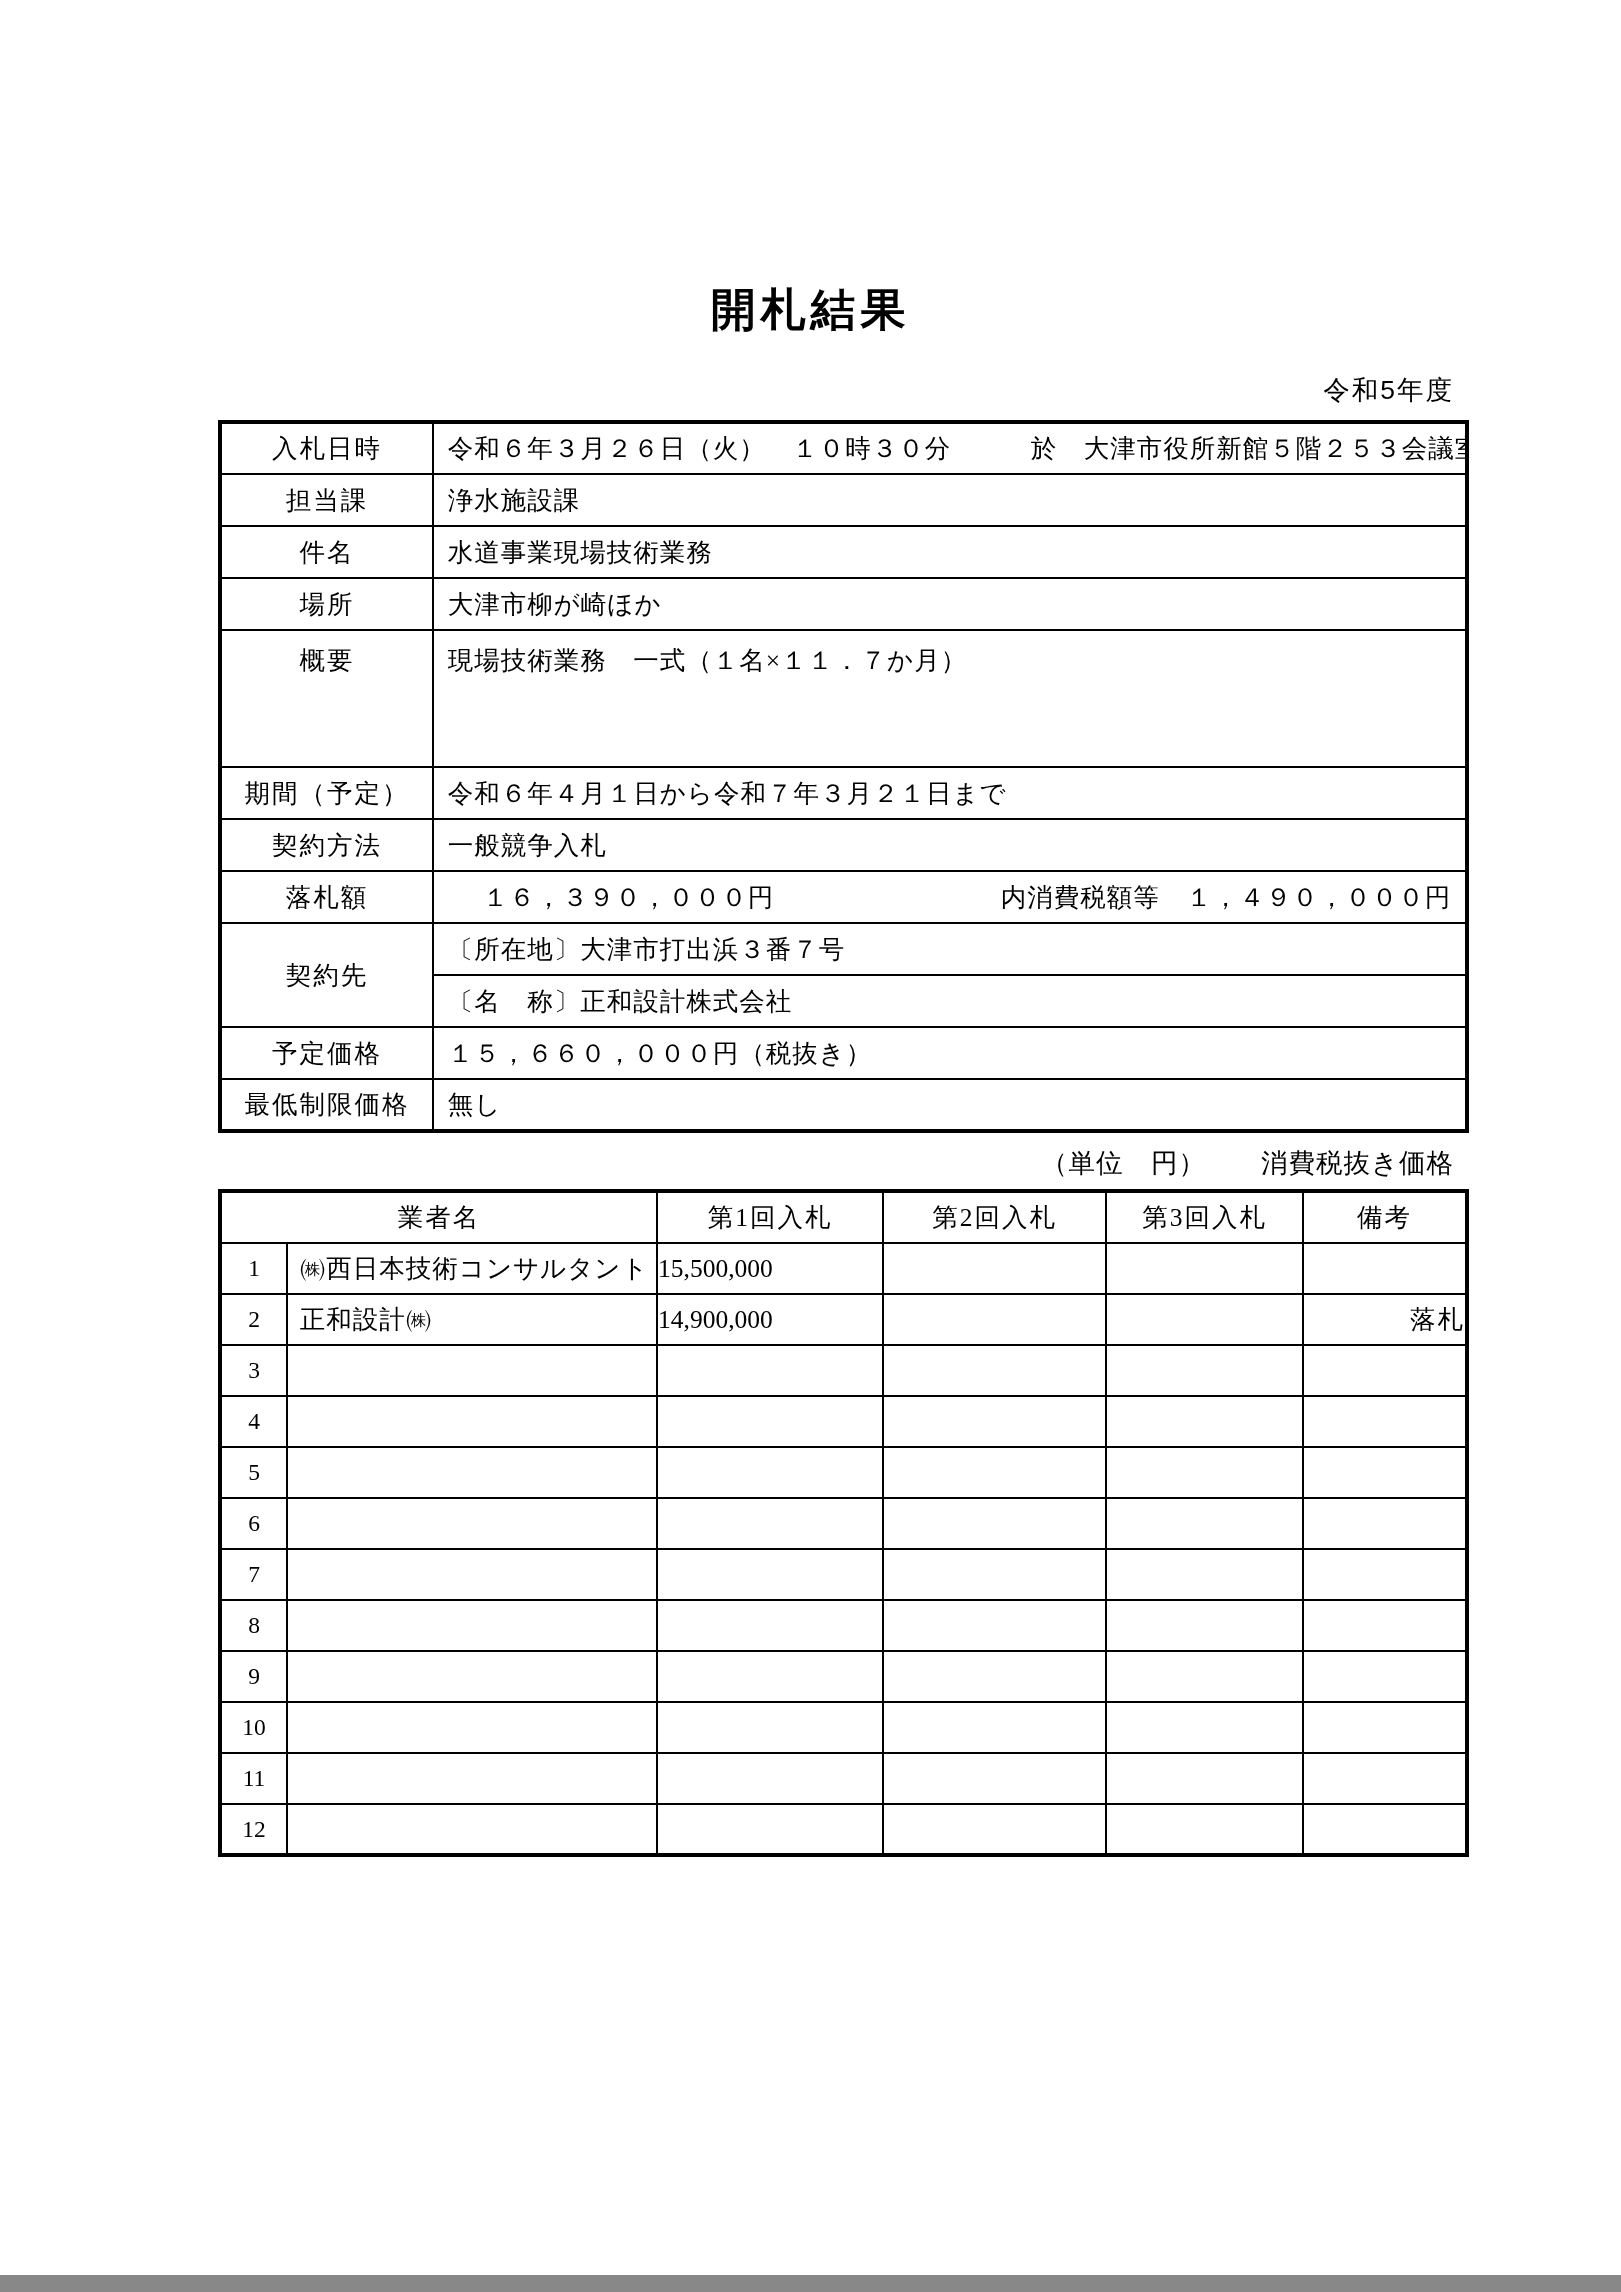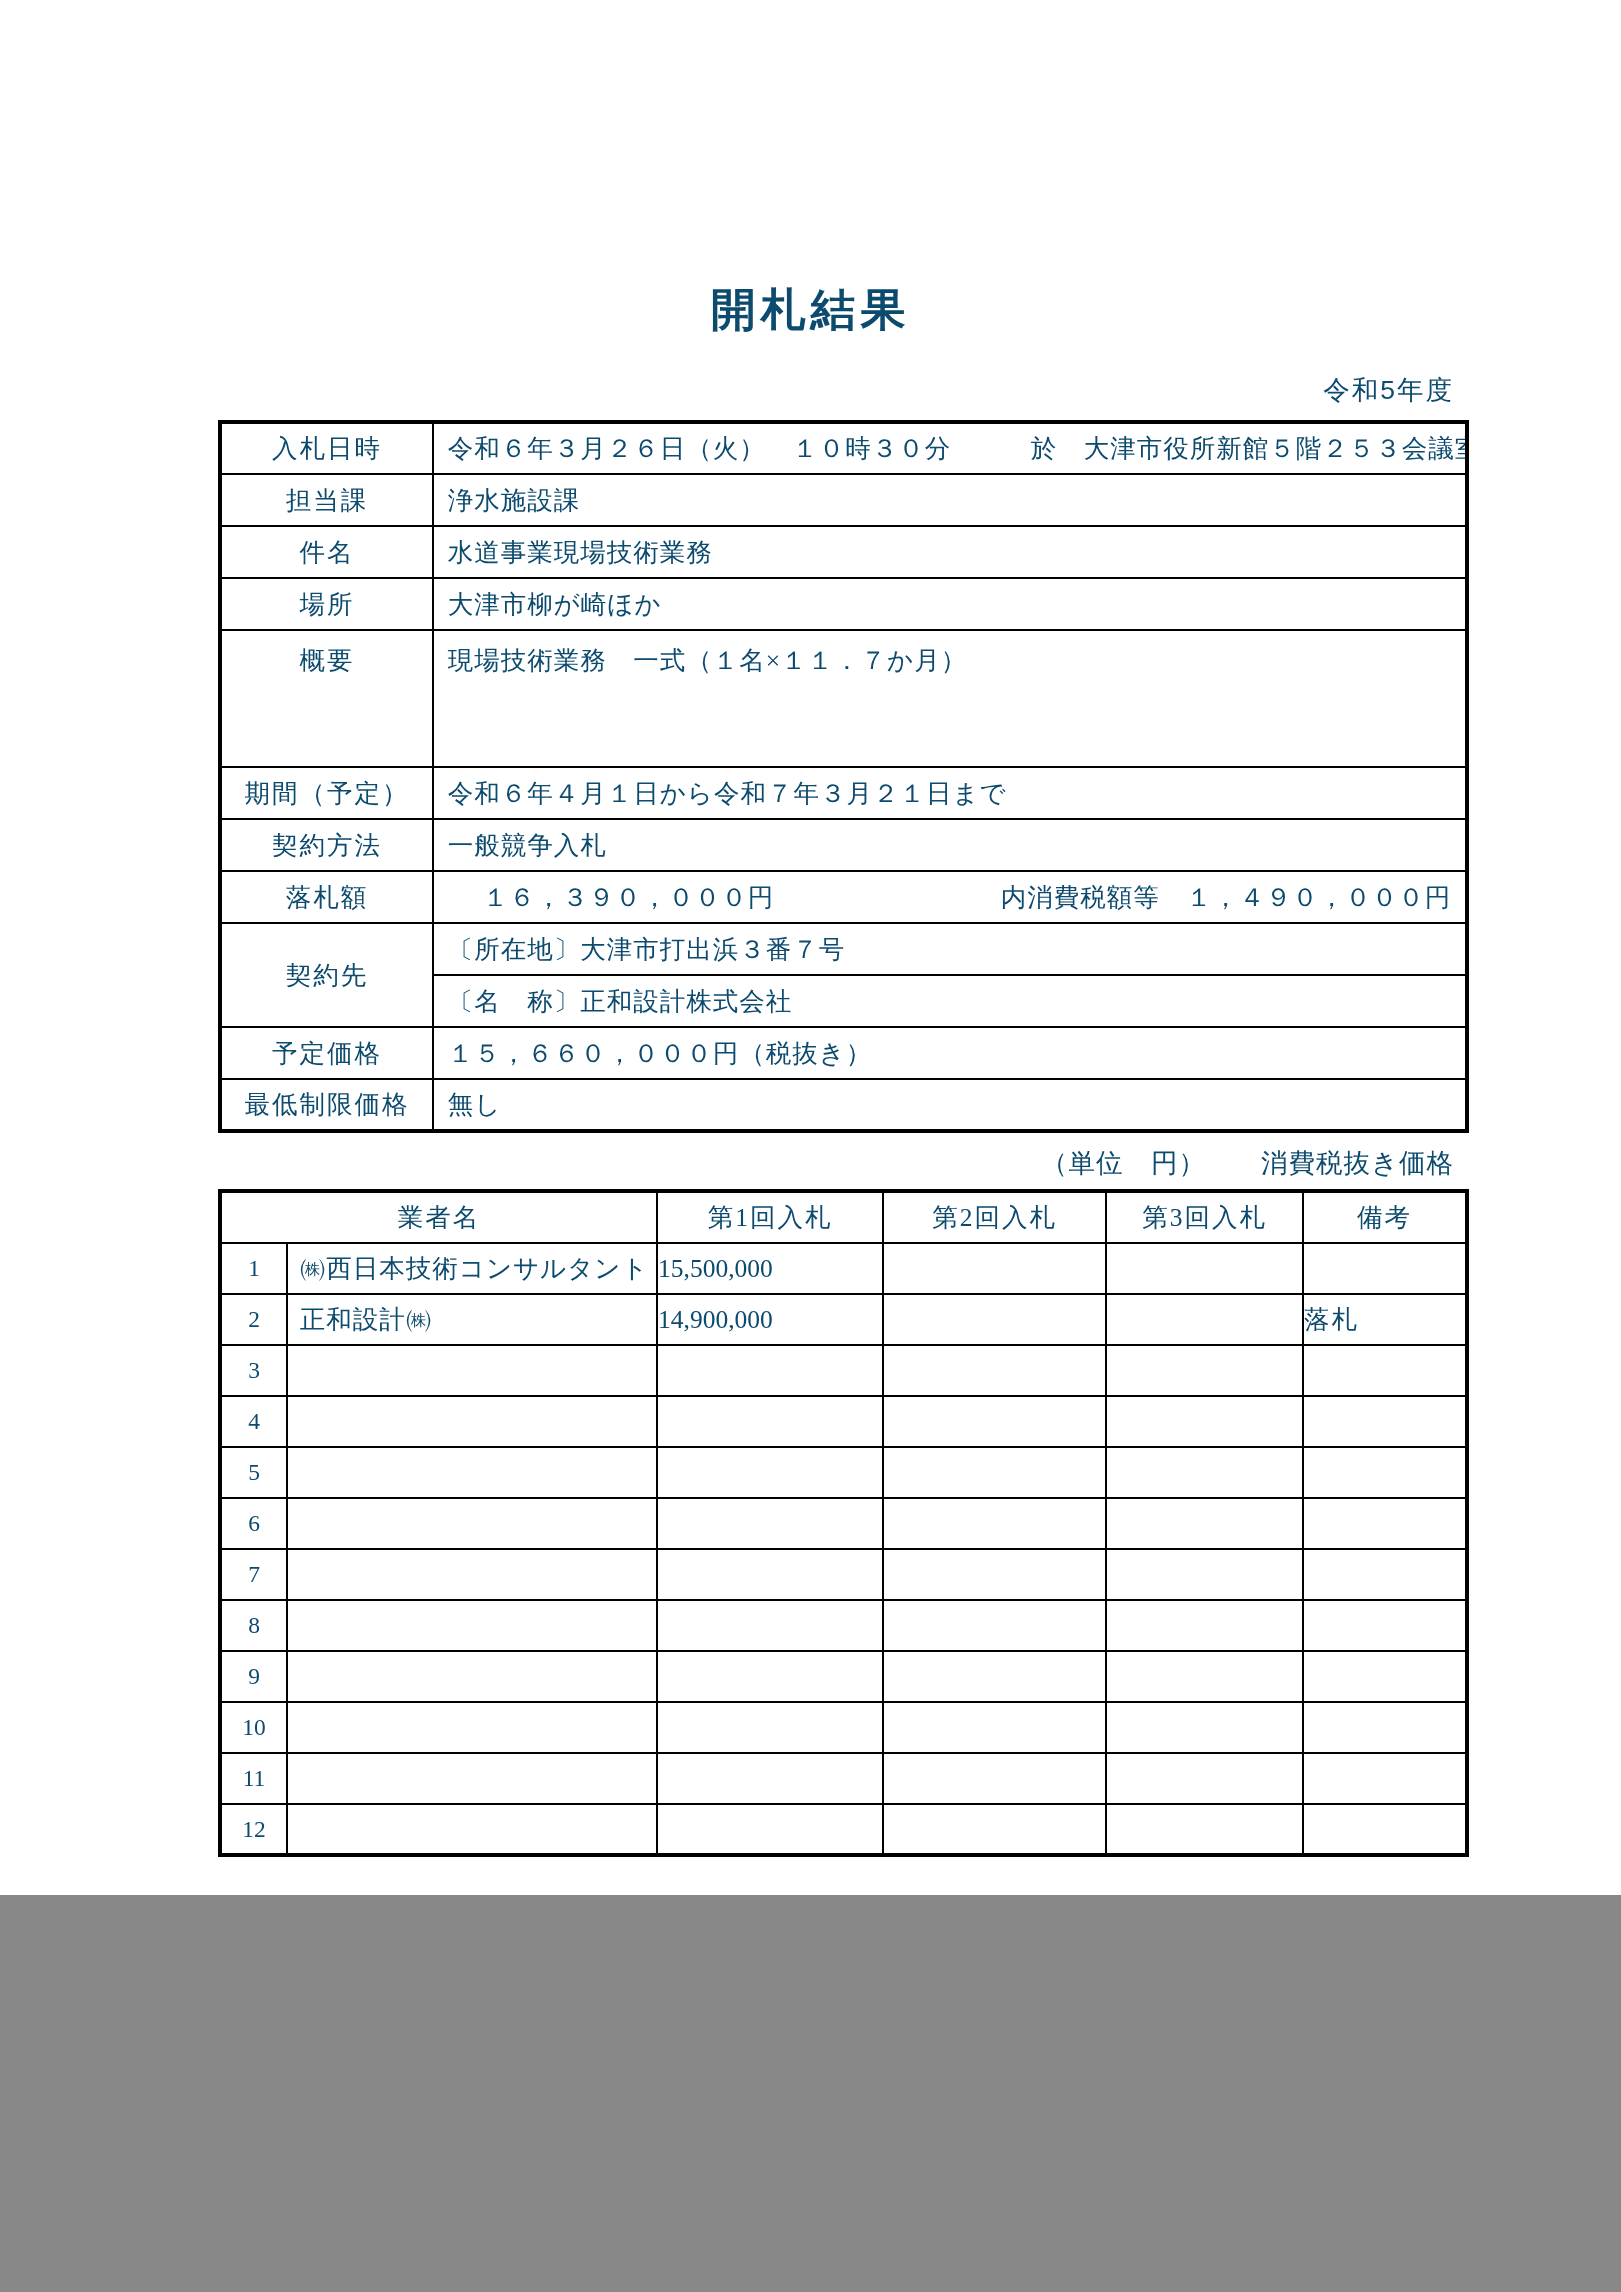--- a/index.html
+++ b/index.html
@@ -1,21 +1,21 @@
 <!DOCTYPE html>
 <html lang="ja"><head>
 <meta charset="utf-8">
 <style>
   html,body { margin:0; padding:0; background:#888; }
   .page {
     position:relative;
-    width:1621px; height:1895px;
+    width:1621px; height:2275px;
     margin:0 auto;
     background:#ffffff;
-    color:#0c4a6e;
+    color:#000000;
     font-family:"Liberation Serif","DejaVu Serif",serif;
   }
   
   .doc-title {
     position:absolute; top:280px; left:0; width:100%;
     text-align:center;
     font-family:"Liberation Sans","DejaVu Sans",sans-serif;
     font-weight:bold; font-size:45px; letter-spacing:4.9px;
   }
   .fiscal-year {
@@ -55,21 +55,21 @@
   .cell-top { vertical-align:top; padding-top:11.8px; }
   .amount-block  { display:inline-block; width:518px; }
   .amount-indent { padding-left:35px; }
   
   .bids { top:1189px; width:1247px; border:4.9px solid #000; }
   .bids th { text-align:center; letter-spacing:2px; border-bottom:2.9px solid #000; }
   .bids .col-div { border-left:2.9px solid #000; }
   .bids td.no      { text-align:center; font-size:23.5px; }
   .bids td.vendor  { text-align:left; padding-left:11.8px; letter-spacing:1px;margin-top:27px; }
   .bids td.bid     { text-align:left; padding-right:21.6px; }
-  .bids td.remarks { text-align:left; letter-spacing:2px; }
+  .bids td.remarks { text-align:right; letter-spacing:2px; }
   .bids tr.bid-row { height:51px; }
   .bids tr.header-row { height:52px; }
   .footer-cell { height:110px; padding-left:63px; letter-spacing:1px; }
   .fp1 { display:inline-block; width:720px; }
   .fp2 { display:inline-block; width:171px; }
 </style>
 </head>
 <body>
 
 <div class="page">

